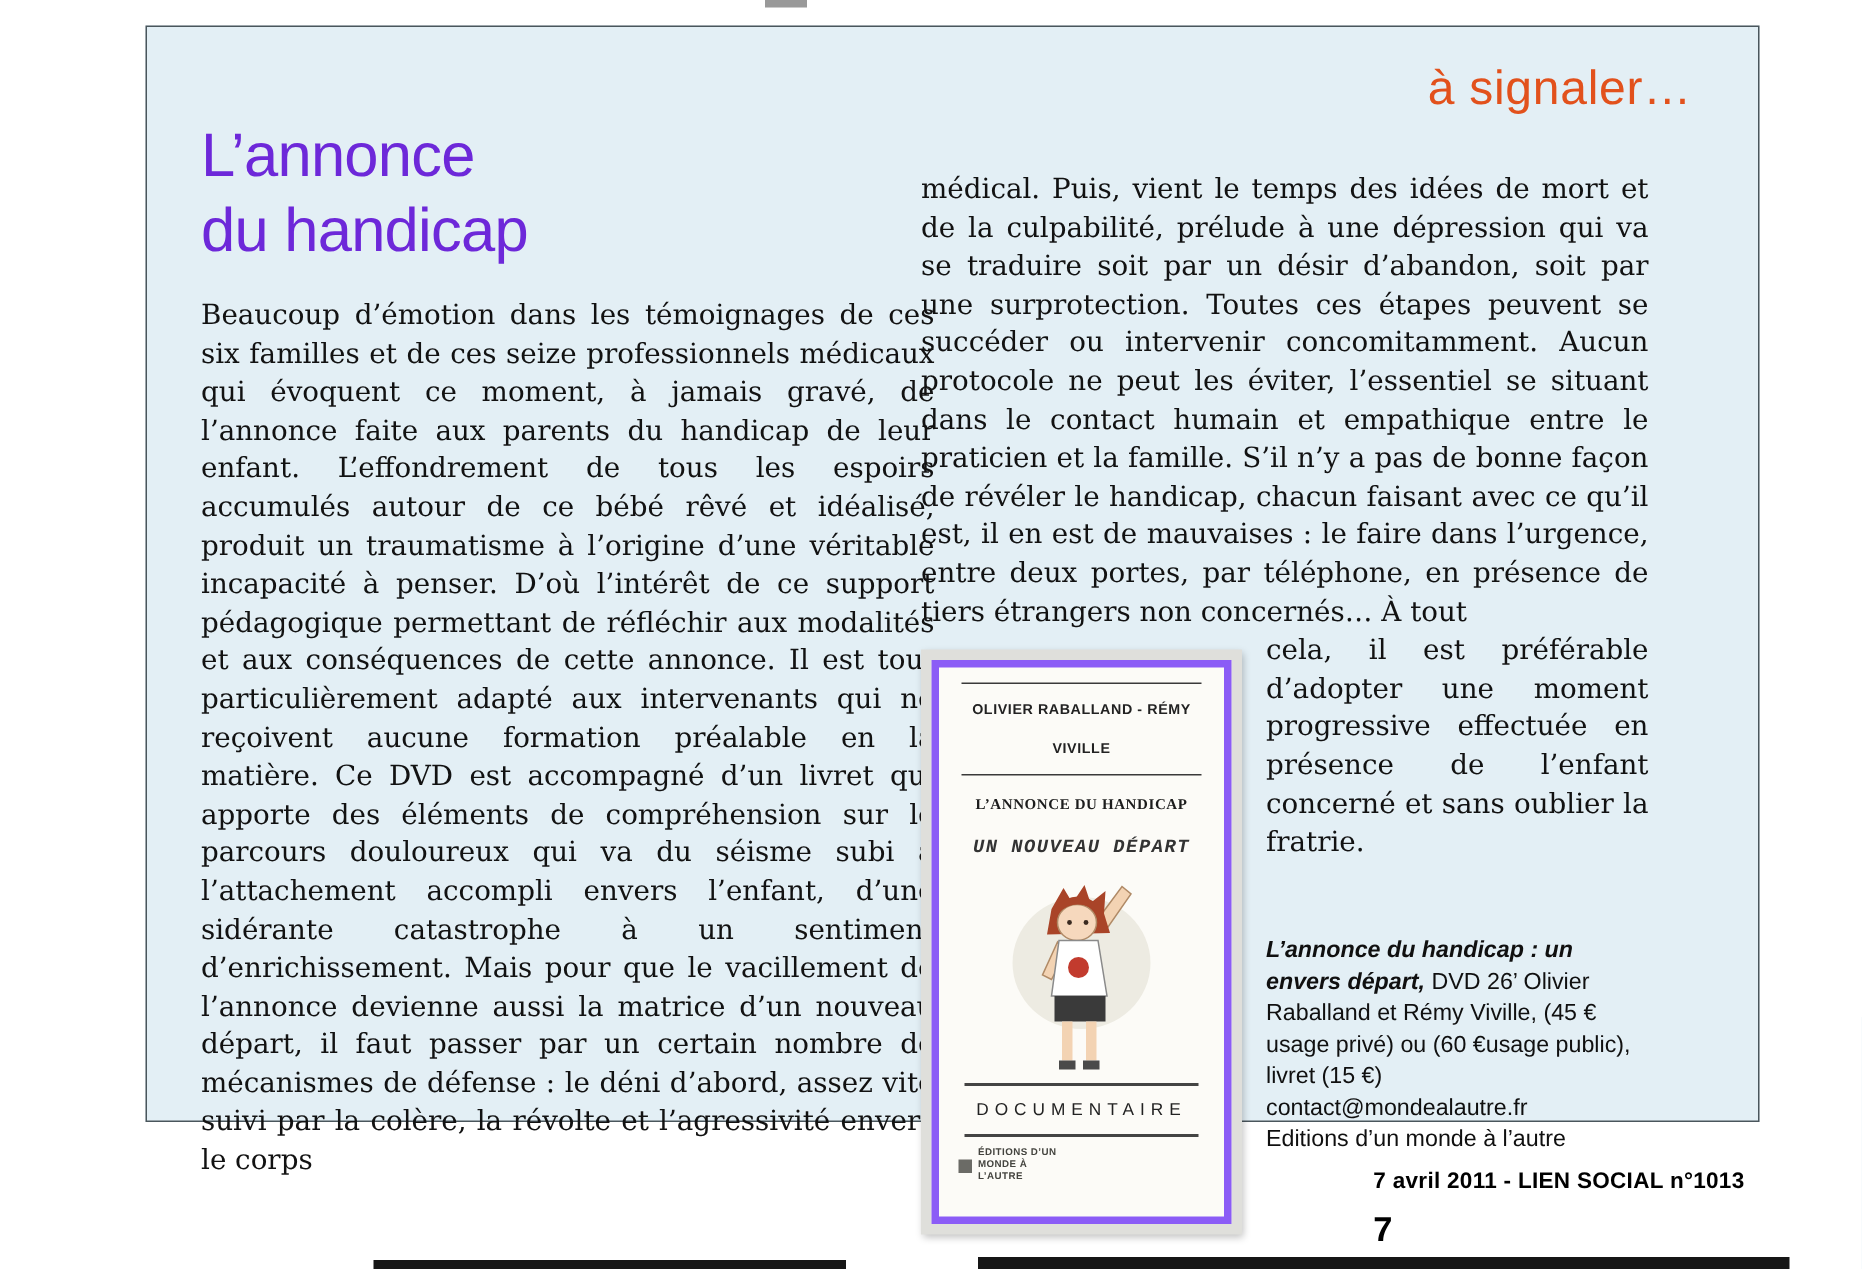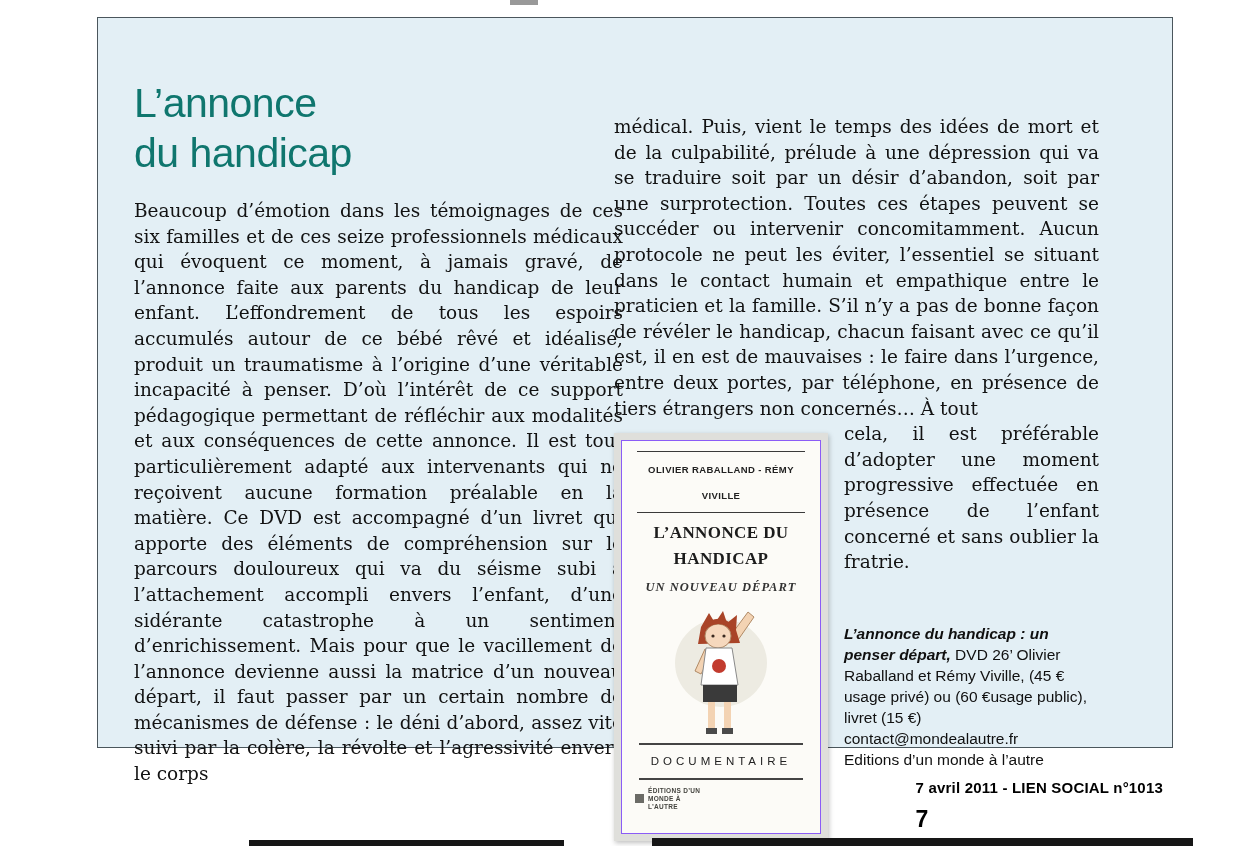--- a/index.html
+++ b/index.html
@@ -13,53 +13,53 @@
 
   .section-label {
     position:absolute; top:22px; right:44px;
     font-family:"Liberation Sans", sans-serif;
     font-size:32px; color:#e2511c; letter-spacing:0.5px;
   }
 
   .article-title {
     position:absolute; left:36px; top:60px;
     font-family:"Liberation Sans", sans-serif;
-    font-size:41px; line-height:50px; color:#0f766e;
+    font-size:41px; line-height:50px; color:#6d28d9;
     font-weight:500; letter-spacing:-0.5px;
   }
 
   .col {
     position:absolute; font-size:18.5px; line-height:25.6px;
     color:#121212; text-align:justify;
   }
   .col-left  { left:36px;  top:180px; width:489px; }
   .col-right { left:516px; top:96px;  width:485px; }
 
   
   .dvd-photo {
     float:left; width:214px; margin:12px 16px 4px 0;
     background:#dfdfdb; padding:7px;
     box-shadow:1px 2px 5px rgba(0,0,0,0.25);
   }
   .dvd-card {
-    background:#fcfbf7; border:1px solid #8b5cf6;
+    background:#fcfbf7; border:5px solid #8b5cf6;
     padding:8px 7px 22px; text-align:center;
     font-family:"Liberation Sans", sans-serif;
   }
   .dvd-rule { border-top:1px solid #3a3a3a; margin:2px 8px; }
   .dvd-authors {
     font-size:9.5px; font-weight:bold; letter-spacing:0.4px;
     color:#222; padding:3px 0 2px;
   }
   .dvd-title {
-    font-family:"Liberation Serif", serif; font-size:17px; font-weight:bold;
+    font-family:"Liberation Serif", serif; font-size:10px; font-weight:bold;
     letter-spacing:0.4px; margin-top:7px; color:#1c1c1c;
   }
   .dvd-subtitle {
-    font-family:Liberation Serif, serif; font-style:italic; font-weight:bold;
+    font-family:Liberation Mono, monospace; font-style:italic; font-weight:bold;
     font-size:12.5px; letter-spacing:1px; margin-top:3px; color:#333;
   }
   .dvd-illustration { display:block; width:122px; height:134px; margin:5px auto 2px; }
   .dvd-genre {
     border-top:2px solid #444; border-bottom:2px solid #444;
     font-size:11.5px; font-weight:normal; letter-spacing:4px;
     padding:4px 0 3px; margin:4px 10px 7px; color:#222;
   }
   .dvd-publisher-row { display:flex; align-items:center; gap:4px; padding-left:6px; }
   .dvd-logo-mark { width:9px; height:9px; background:#6b6b66; flex:0 0 auto; }
@@ -87,20 +87,21 @@
   .artifact { position:absolute; background:#161616; }
   .artifact-top { left:510px; top:0; width:28px; height:5px; background:#555; opacity:0.6; }
   .artifact-b1 { left:249px; top:840px; width:315px; height:6px; }
   .artifact-b2 { left:652px; top:838px; width:541px; height:8px; }
 </style>
 </head>
 <body>
 
 <div class="page-box">
 
+  <div class="section-label">à signaler…</div>
 
   <div class="article-title">
     <div>L’annonce</div>
     <div>du handicap</div>
   </div>
 
   <div class="col col-left">
     <p>Beaucoup d’émotion dans les témoignages de ces six familles et de ces seize professionnels médicaux qui évoquent ce moment, à jamais gravé, de l’annonce faite aux parents du handicap de leur enfant. L’effondrement de tous les espoirs accumulés autour de ce bébé rêvé et idéalisé, produit un traumatisme à l’origine d’une véritable incapacité à penser. D’où l’intérêt de ce support pédagogique permettant de réfléchir aux modalités et aux conséquences de cette annonce. Il est tout particulièrement adapté aux intervenants qui ne reçoivent aucune formation préalable en la matière. Ce DVD est accompagné d’un livret qui apporte des éléments de compréhension sur le parcours douloureux qui va du séisme subi à l’attachement accompli envers l’enfant, d’une sidérante catastrophe à un sentiment d’enrichissement. Mais pour que le vacillement de l’annonce devienne aussi la matrice d’un nouveau départ, il faut passer par un certain nombre de mécanismes de défense : le déni d’abord, assez vite suivi par la colère, la révolte et l’agressivité envers le corps</p>
   </div>
 
@@ -137,21 +138,21 @@
         <div class="dvd-publisher-row">
           <span class="dvd-logo-mark"></span>
           <span class="dvd-publisher">ÉDITIONS D’UN MONDE À L’AUTRE</span>
         </div>
       </div>
     </div>
 
     <p>cela, il est préférable d’adopter une moment progressive effectuée en présence de l’enfant concerné et sans oublier la fratrie.</p>
 
     <div class="caption">
-      <p><span class="caption-lead">L’annonce du handicap : un penser départ,</span><span> DVD 26’ Olivier Raballand et Rémy Viville, (45 € usage privé) ou (60 €usage public), livret (15 €)</span></p>
+      <p><span class="caption-lead">L’annonce du handicap : un envers départ,</span><span> DVD 26’ Olivier Raballand et Rémy Viville, (45 € usage privé) ou (60 €usage public), livret (15 €)</span></p>
       <p>contact@mondealautre.fr</p>
       <p>Editions d’un monde à l’autre</p>
     </div>
   </div>
 
 </div>
 
 <div class="footer">
   <span class="footer-issue">7 avril 2011 - LIEN SOCIAL n°1013</span>
   <span class="footer-page">7</span>

